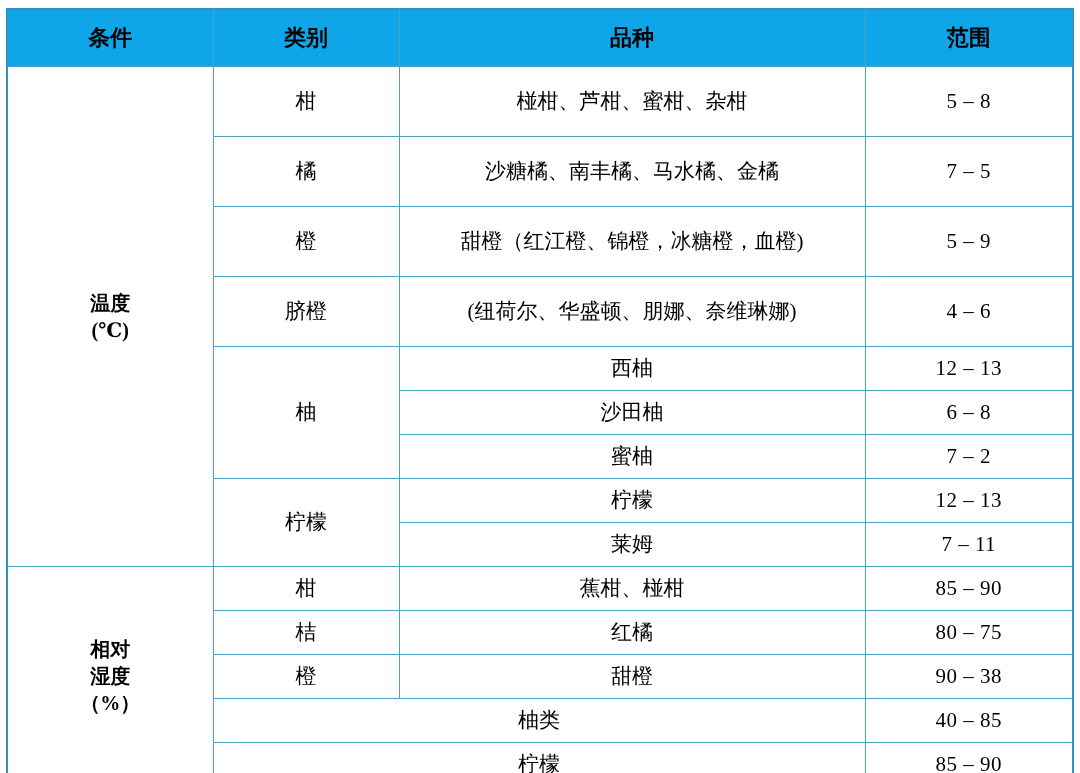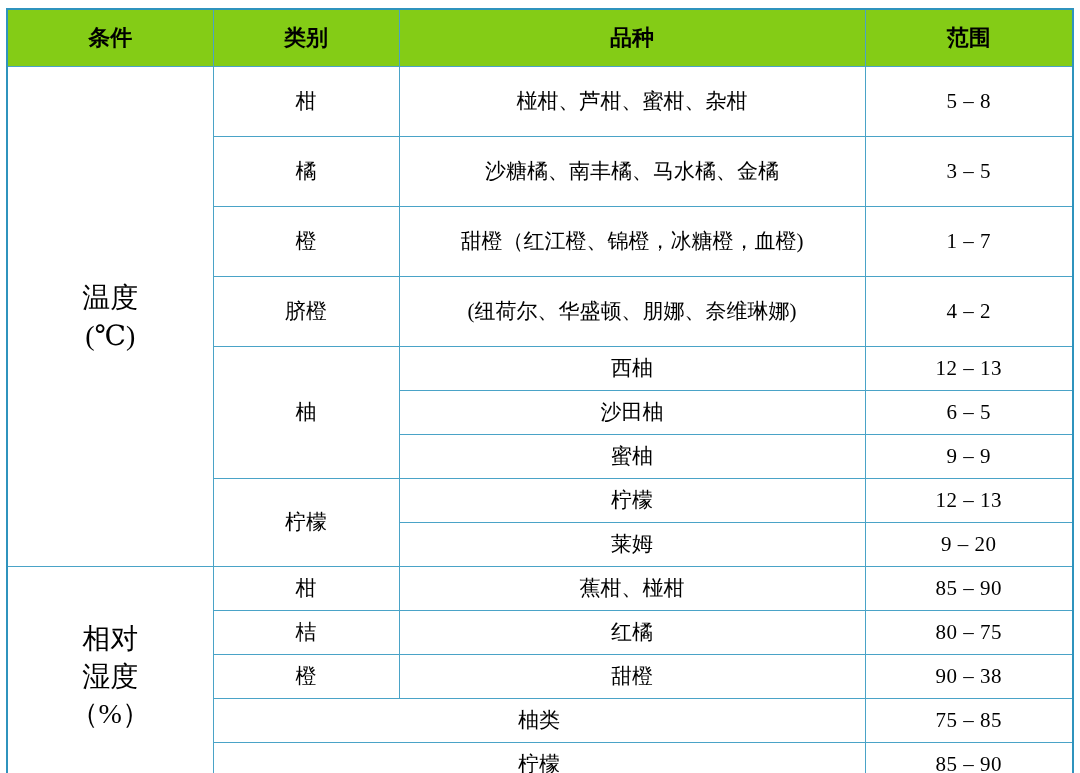--- a/index.html
+++ b/index.html
@@ -32,42 +32,43 @@
   table.citrus col.c-rng  { width: 208px; }
 
   table.citrus th, table.citrus td {
     border: 1px solid #4aa3c7;
     text-align: center;
     vertical-align: middle;
     padding: 2px 4px;
     line-height: 1.35;
   }
   thead th {
-    background: #84cc16;
+    background: #0ea5e9;
     font-weight: bold;
     height: 52px;
     font-size: 22px;
     border-color: #3f9cc4;
   }
   
   table.citrus {
     border: 2px solid #2f93bd;
   }
   thead tr th {
     border-top: none;
     border-bottom: 2px solid #2f93bd;
   }
   tbody tr td {
     height: 39px;
   }
   tbody tr.tall td {
     height: 65px;
   }
   td.cond {
-    font-size: 28px;
+    font-size: 20px;
+    font-weight: bold;
   }
   td.cond .unit {
     display: block;
   }
   .sec-divider td {
     border-top: 2px solid #2f93bd;
   }
   td.rng { letter-spacing: 0.5px; }
 </style>
 </head>
@@ -96,53 +97,53 @@
           <span>温度</span>
           <span class="unit">(℃)</span>
         </td>
         <td>柑</td>
         <td>椪柑、芦柑、蜜柑、杂柑</td>
         <td class="rng">5 – 8</td>
       </tr>
       <tr class="tall">
         <td>橘</td>
         <td>沙糖橘、南丰橘、马水橘、金橘</td>
-        <td class="rng">3 – 5</td>
+        <td class="rng">7 – 5</td>
       </tr>
       <tr class="tall">
         <td>橙</td>
         <td>甜橙（红江橙、锦橙，冰糖橙，血橙)</td>
-        <td class="rng">1 – 7</td>
+        <td class="rng">5 – 9</td>
       </tr>
       <tr class="tall">
         <td>脐橙</td>
         <td>(纽荷尔、华盛顿、朋娜、奈维琳娜)</td>
-        <td class="rng">4 – 2</td>
+        <td class="rng">4 – 6</td>
       </tr>
       <tr>
         <td rowspan="3">柚</td>
         <td>西柚</td>
         <td class="rng">12 – 13</td>
       </tr>
       <tr>
         <td>沙田柚</td>
-        <td class="rng">6 – 5</td>
+        <td class="rng">6 – 8</td>
       </tr>
       <tr>
         <td>蜜柚</td>
-        <td class="rng">9 – 9</td>
+        <td class="rng">7 – 2</td>
       </tr>
       <tr>
         <td rowspan="2">柠檬</td>
         <td>柠檬</td>
         <td class="rng">12 – 13</td>
       </tr>
       <tr>
         <td>莱姆</td>
-        <td class="rng">9 – 20</td>
+        <td class="rng">7 – 11</td>
       </tr>
 
       <tr class="sec-divider">
         <td class="cond" rowspan="5">
           <span>相对</span>
           <span class="unit">湿度</span>
           <span class="unit">（%）</span>
         </td>
         <td>柑</td>
         <td>蕉柑、椪柑</td>
@@ -153,21 +154,21 @@
         <td>红橘</td>
         <td class="rng">80 – 75</td>
       </tr>
       <tr>
         <td>橙</td>
         <td>甜橙</td>
         <td class="rng">90 – 38</td>
       </tr>
       <tr>
         <td colspan="2">柚类</td>
-        <td class="rng">75 – 85</td>
+        <td class="rng">40 – 85</td>
       </tr>
       <tr>
         <td colspan="2">柠檬</td>
         <td class="rng">85 – 90</td>
       </tr>
 
     </tbody>
   </table>
 </div>
 

